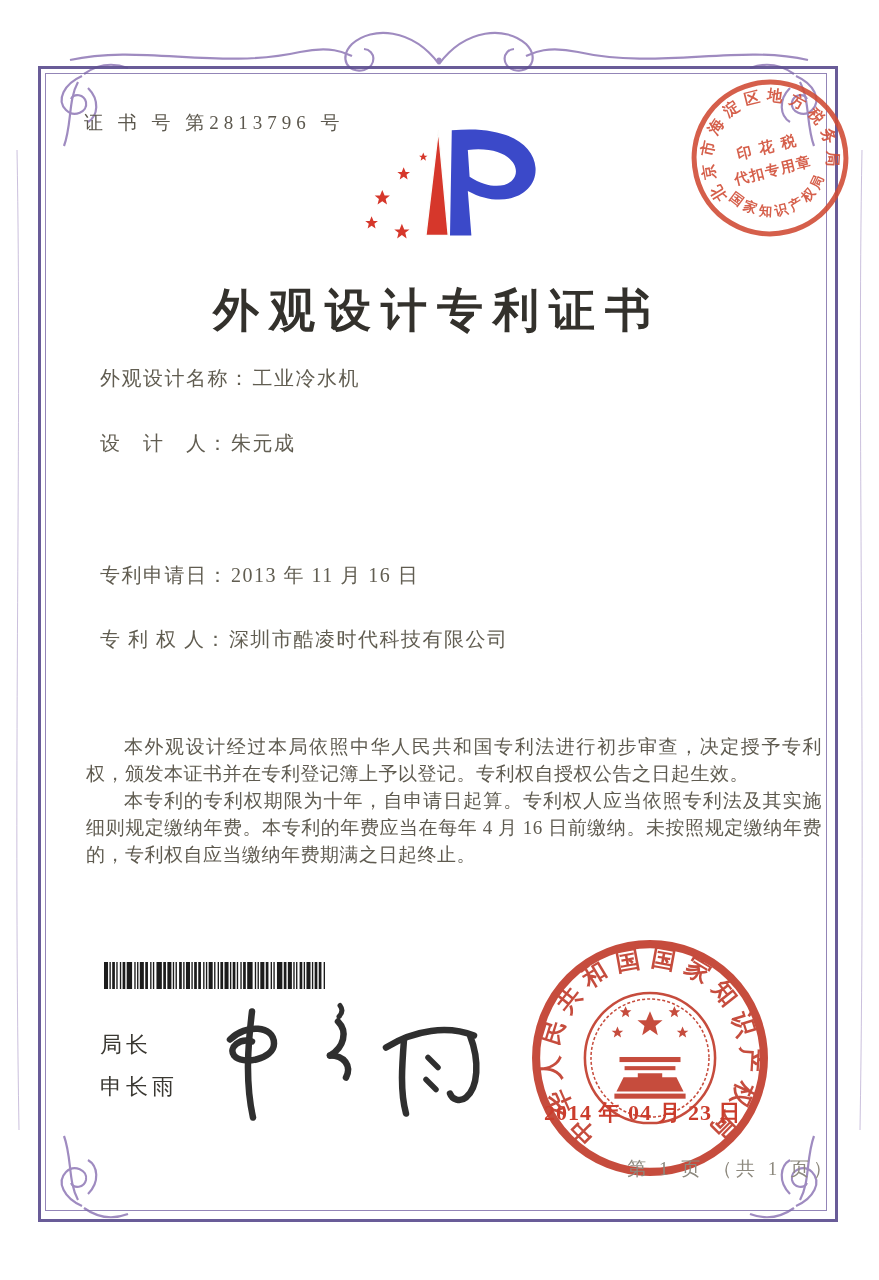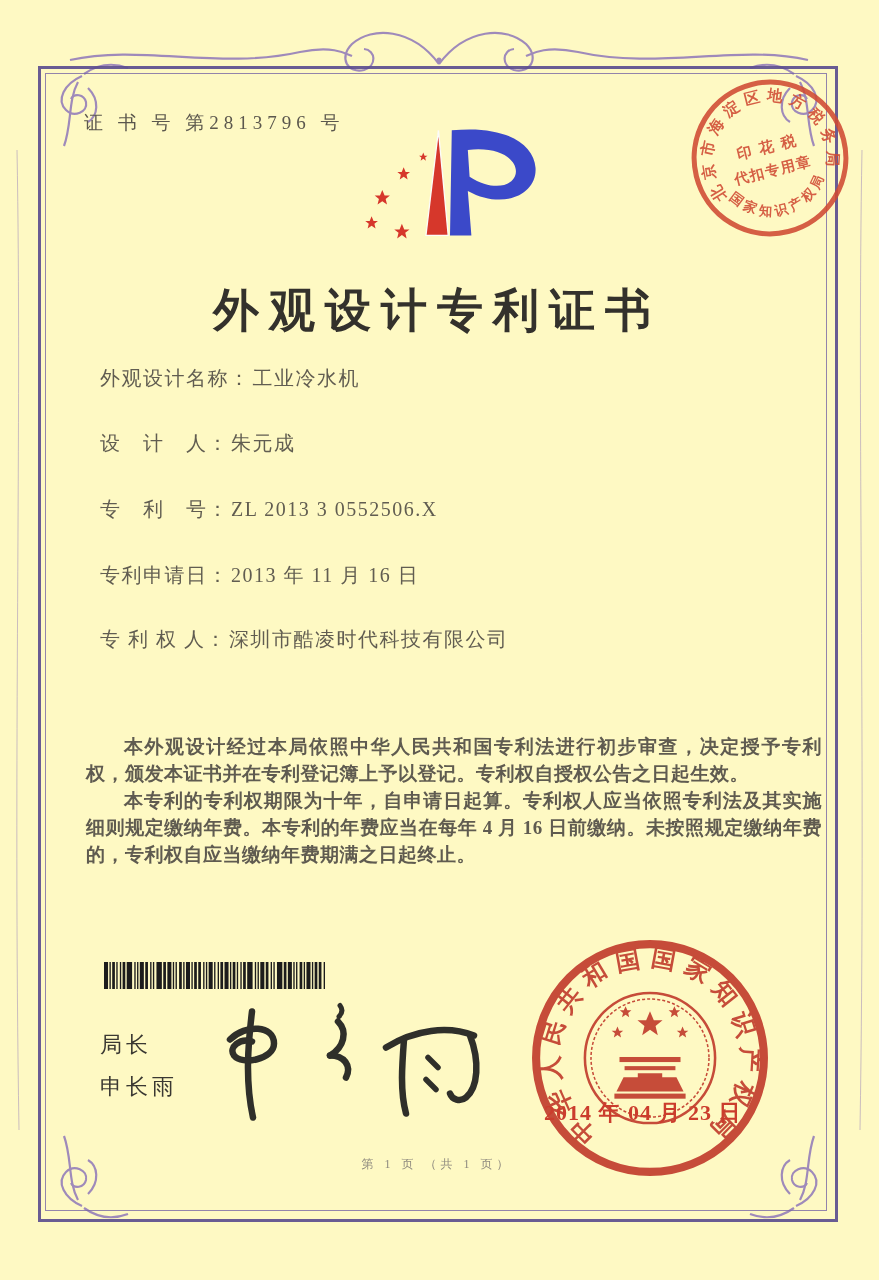--- a/index.html
+++ b/index.html
@@ -1,46 +1,46 @@
 <!DOCTYPE html>
 <html><head>
 <meta charset="utf-8">
 <style>
   html,body{margin:0;padding:0;background:#e8e8e6;}
   .page{
     position:relative;width:879px;height:1280px;margin:0 auto;
-    background:#fef9c3;overflow:hidden;
+    background:#ffffff;overflow:hidden;
     font-family:"Liberation Serif","DejaVu Serif",serif;
   }
   .abs{position:absolute;}
   
   .frame-outer{left:38px;top:66px;width:794px;height:1150px;border:3px solid #5c4e8f;opacity:.92;}
   .frame-inner{left:45px;top:73px;width:780px;height:1136px;border:1px solid #7867a5;opacity:.8;}
   .ornaments{left:0;top:0;width:879px;height:1280px;pointer-events:none;}
   .cert-no{left:84px;top:110px;font-size:19px;letter-spacing:5px;color:#5b574d;}
   .logo{left:352px;top:122px;width:196px;height:120px;}
   .title{left:38px;top:240px;width:798px;text-align:center;font-size:46px;font-weight:600;
          letter-spacing:10px;color:#33312c;margin-top:40px;}
   .tax-stamp{left:688px;top:76px;width:164px;height:164px;transform:rotate(-14deg);opacity:.88;}
   .tax-stamp text{fill:#d04a33;font-weight:600;}
   .field-row{left:100px;font-size:20px;color:#615d51;letter-spacing:1.5px;white-space:nowrap;}
   .field-row .val{margin-left:2px;}
   .bodytext{left:86px;top:733px;width:736px;font-size:19px;line-height:27px;color:#5f5b50;
             text-align:justify;letter-spacing:.5px;}
-  .bodytext p{margin:0;text-indent:2em;font-weight:bold;}
+  .bodytext p{margin:0;text-indent:2em;}
   .barcode{left:104px;top:962px;width:226px;height:27px;}
   .signoff-title{left:100px;top:1030px;font-size:22px;letter-spacing:4px;color:#3a3832;}
   .signoff-name{left:100px;top:1072px;font-size:22px;letter-spacing:4px;color:#3a3832;}
   .signature{left:190px;top:998px;width:300px;height:128px;}
   .seal{left:531px;top:939px;width:238px;height:238px;opacity:.93;}
   .seal text{fill:#c23f2f;font-weight:600;}
   .seal-ring-text{font-size:24px;letter-spacing:8.5px;}
   .seal-date{left:544px;top:1098px;width:200px;font-size:22px;font-weight:600;color:#cb3d2d;
              letter-spacing:1px;white-space:nowrap;}
-  .footer{left:38px;top:1156px;width:798px;text-align:center;font-size:12px;
+  .footer{left:38px;top:1156px;width:798px;text-align:right;font-size:19px;
           letter-spacing:4px;color:#8d897e;}
 </style>
 </head>
 <body>
 
 <div class="page">
 
   <svg class="abs ornaments" viewBox="0 0 879 1280" fill="none" stroke="#957fba" stroke-width="2.2" opacity="0.9">
     <defs>
       <g id="flour">
@@ -103,23 +103,20 @@
     </g>
   </svg>
 
   <div class="abs title">外观设计专利证书</div>
 
   <div class="abs field-row" style="top:365px">
     <span class="lbl">外观设计名称：</span><span class="val">工业冷水机</span>
   </div>
   <div class="abs field-row" style="top:430px">
     <span class="lbl">设　计　人：</span><span class="val">朱元成</span>
-  </div>
-  <div class="abs field-row" style="top:496px">
-    <span class="lbl">专　利　号：</span><span class="val">ZL 2013 3 0552506.X</span>
   </div>
   <div class="abs field-row" style="top:562px">
     <span class="lbl">专利申请日：</span><span class="val">2013 年 11 月 16 日</span>
   </div>
   <div class="abs field-row" style="top:626px">
     <span class="lbl">专 利 权 人：</span><span class="val">深圳市酷凌时代科技有限公司</span>
   </div>
 
   <div class="abs bodytext">
     <p>本外观设计经过本局依照中华人民共和国专利法进行初步审查，决定授予专利权，颁发本证书并在专利登记簿上予以登记。专利权自授权公告之日起生效。</p>

